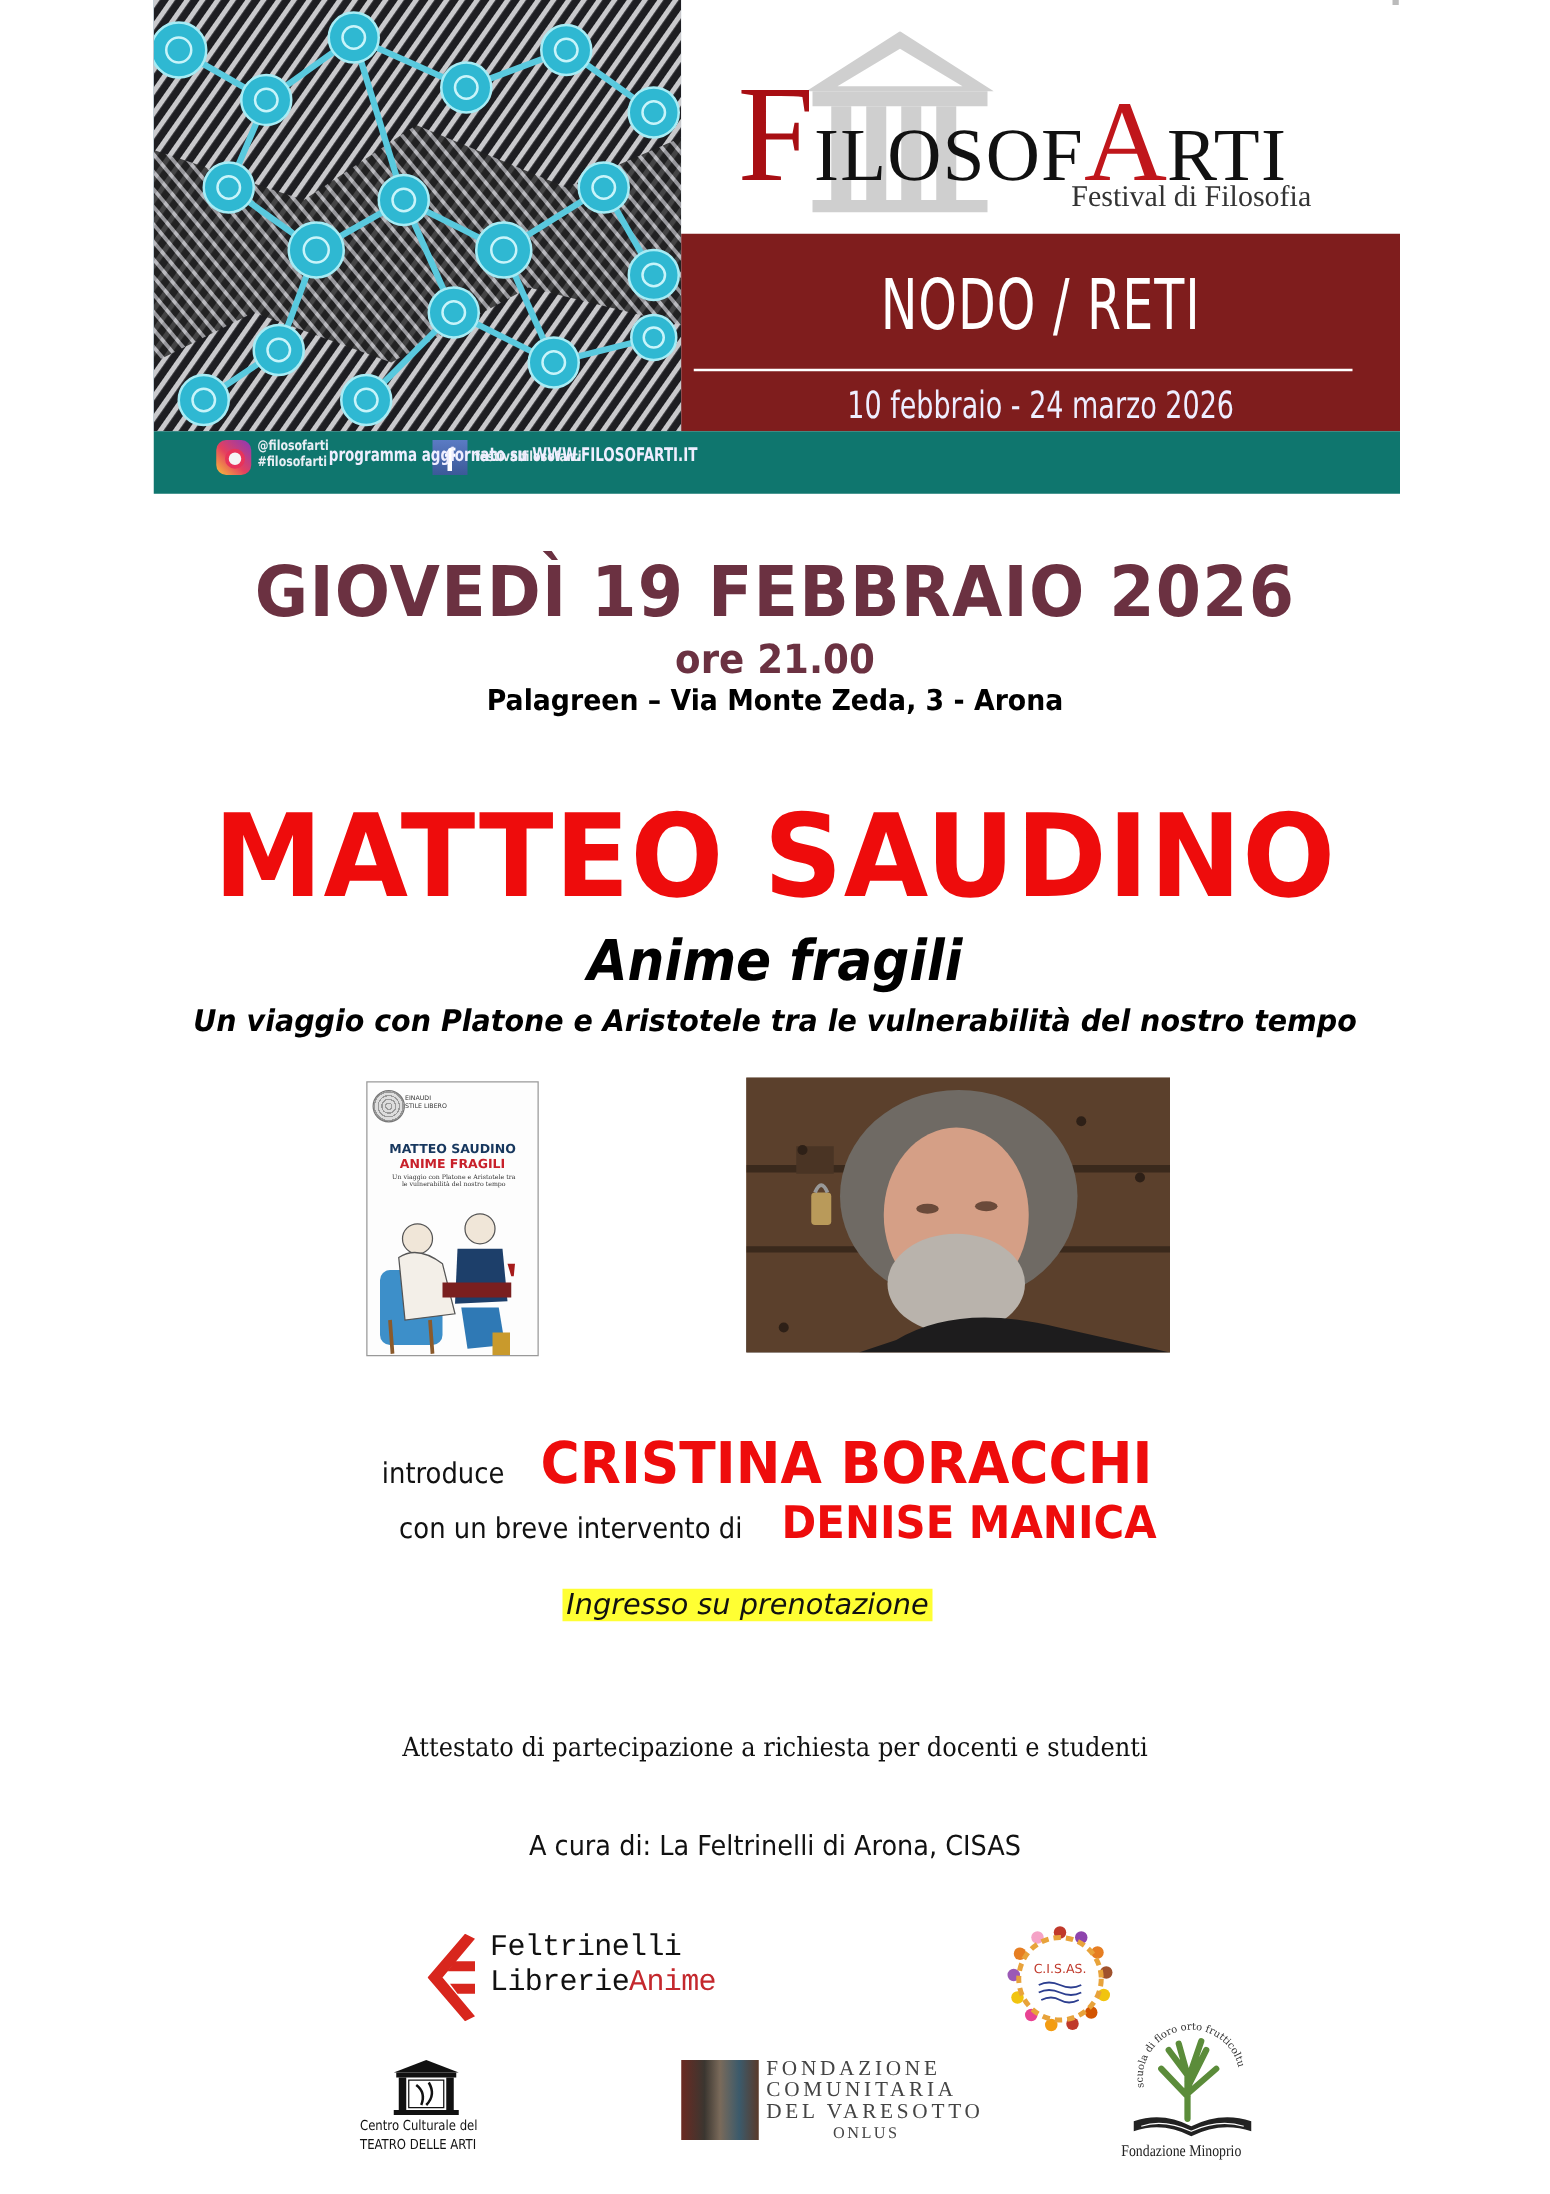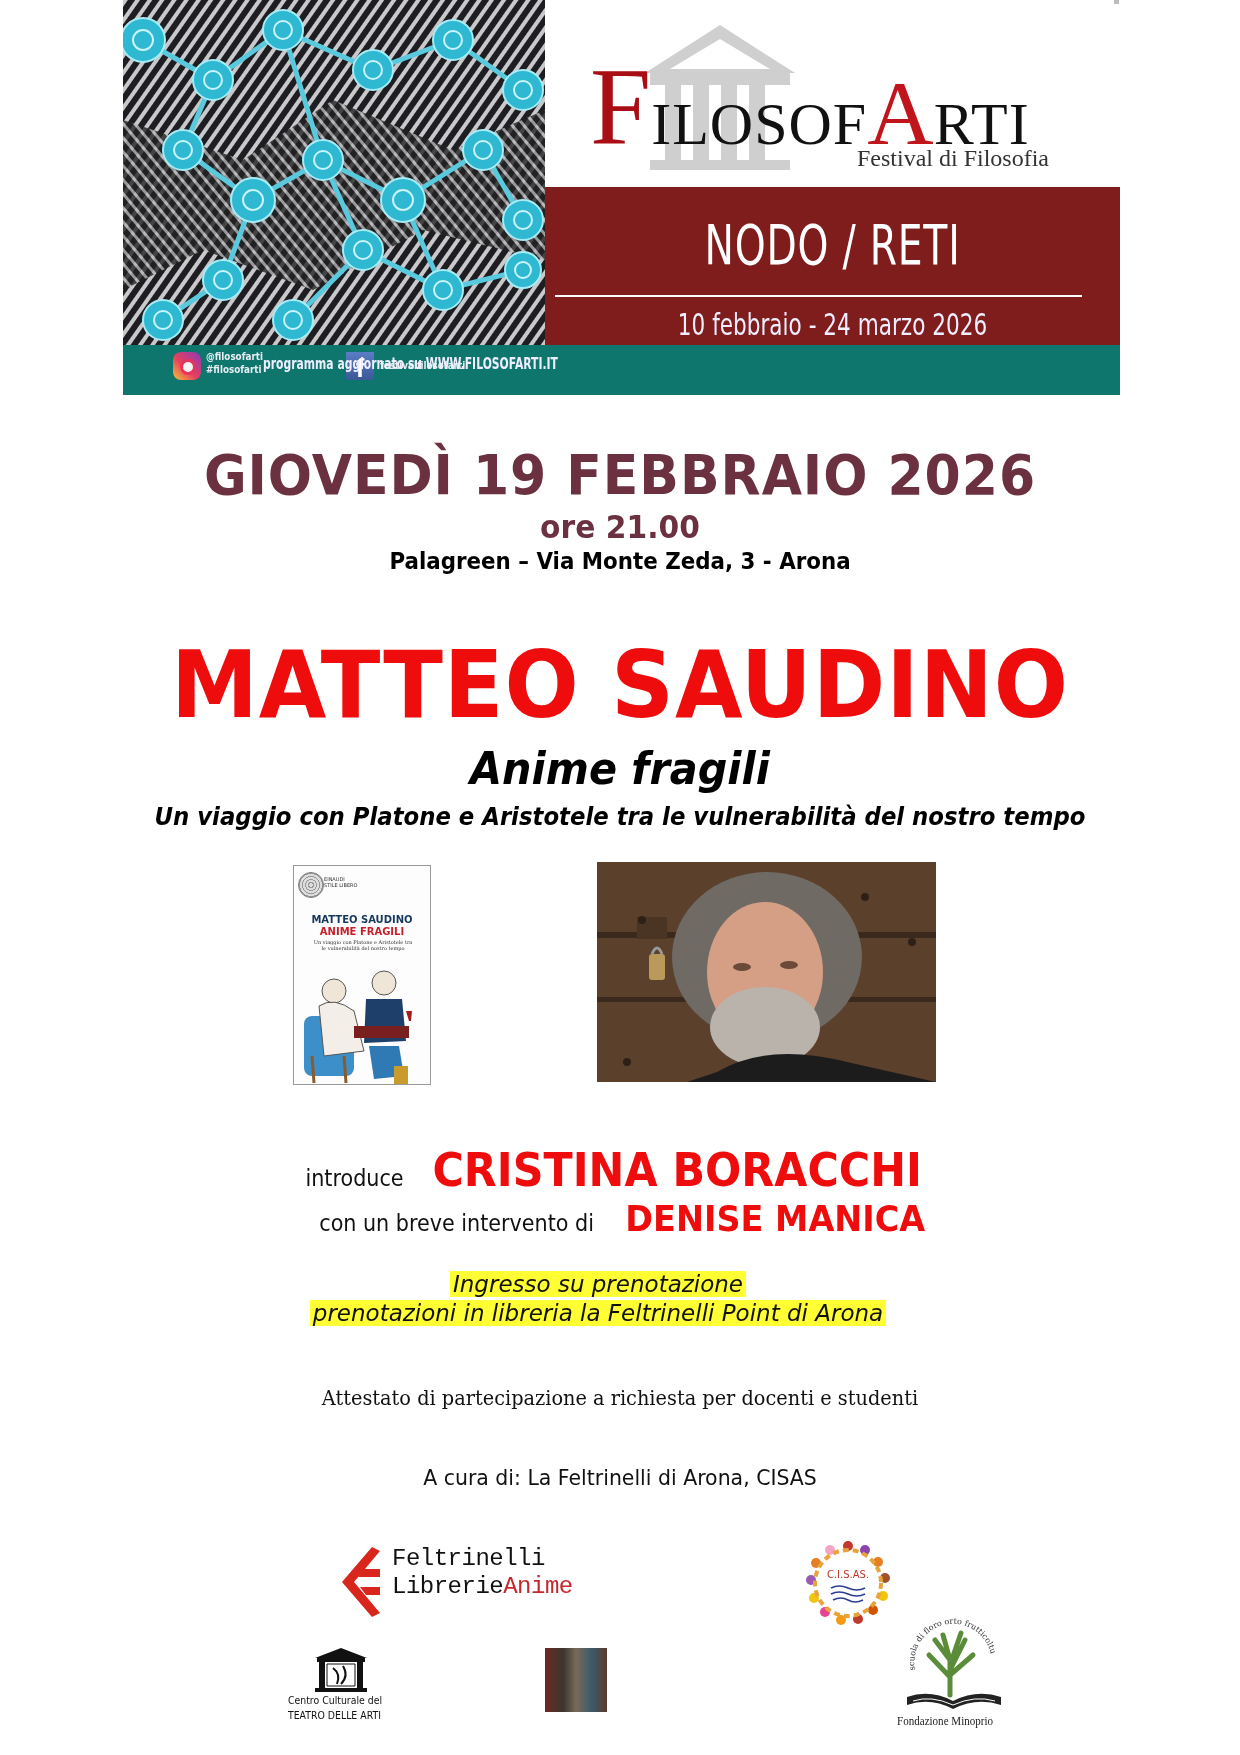--- a/index.html
+++ b/index.html
@@ -245,21 +245,21 @@
   <span class="small-label">introduce</span>
   <span class="red-name1">CRISTINA BORACCHI</span>
 </div>
 <div class="abs center-line intro2">
   <span class="small-label">con un breve intervento di</span>
   <span class="red-name2">DENISE MANICA</span>
 </div>
 
 <div class="abs booking">
   <span>Ingresso su prenotazione</span><br>
-  <span>prenotazioni in libreria la Feltrinelli Point di Arona</span><br>
+  <br>
 </div>
 
 <div class="abs center-line cert">Attestato di partecipazione a richiesta per docenti e studenti</div>
 <div class="abs center-line curated">A cura di: La Feltrinelli di Arona, CISAS</div>
 
 <div class="abs felt">
   <svg class="abs" style="left:0;top:2px" width="40" height="70" viewBox="0 0 40 70">
     <polygon points="30,0 38,4 12,35 38,66 30,70 0,35" fill="#d8261d"></polygon>
     <polygon points="22,22 38,22 38,30 16,30" fill="#d8261d"></polygon>
     <polygon points="18,40 38,40 38,48 24,48" fill="#d8261d"></polygon>
@@ -304,20 +304,26 @@
     <rect x="2" y="40" width="52" height="4" fill="#111"></rect>
   </svg>
   <div class="abs teatro-text">
     <div>Centro Culturale del</div>
     <div class="upper">TEATRO DELLE ARTI</div>
   </div>
 </div>
 
 <div class="abs fcv">
   <div class="abs fcv-img"></div>
+  <div class="abs fcv-text">
+    <div>FONDAZIONE</div>
+    <div>COMUNITARIA</div>
+    <div>DEL VARESOTTO</div>
+    <div class="onlus">ONLUS</div>
+  </div>
 </div>
 
 <div class="abs mino">
   <svg width="120" height="100" viewBox="0 0 120 100">
     <defs>
         <path id="arc" d="M20 55 A38 38 0 0 1 96 40"></path>
       </defs>
     <text font-size="8" fill="#333" font-family="DejaVu Serif, serif"><textPath href="#arc">scuola di floro orto frutticoltura</textPath></text>
     <path d="M55 80 L55 45 L40 25 M55 55 L70 25 M55 45 L48 20 M55 50 L66 18 M55 60 L78 40 M55 62 L34 40" stroke="#5b8c3a" stroke-width="5" fill="none" stroke-linecap="round"></path>
     <path d="M12 82 Q35 74 58 86 Q82 74 106 82 L106 90 Q82 82 58 94 Q35 82 12 90 Z" fill="#222"></path>

